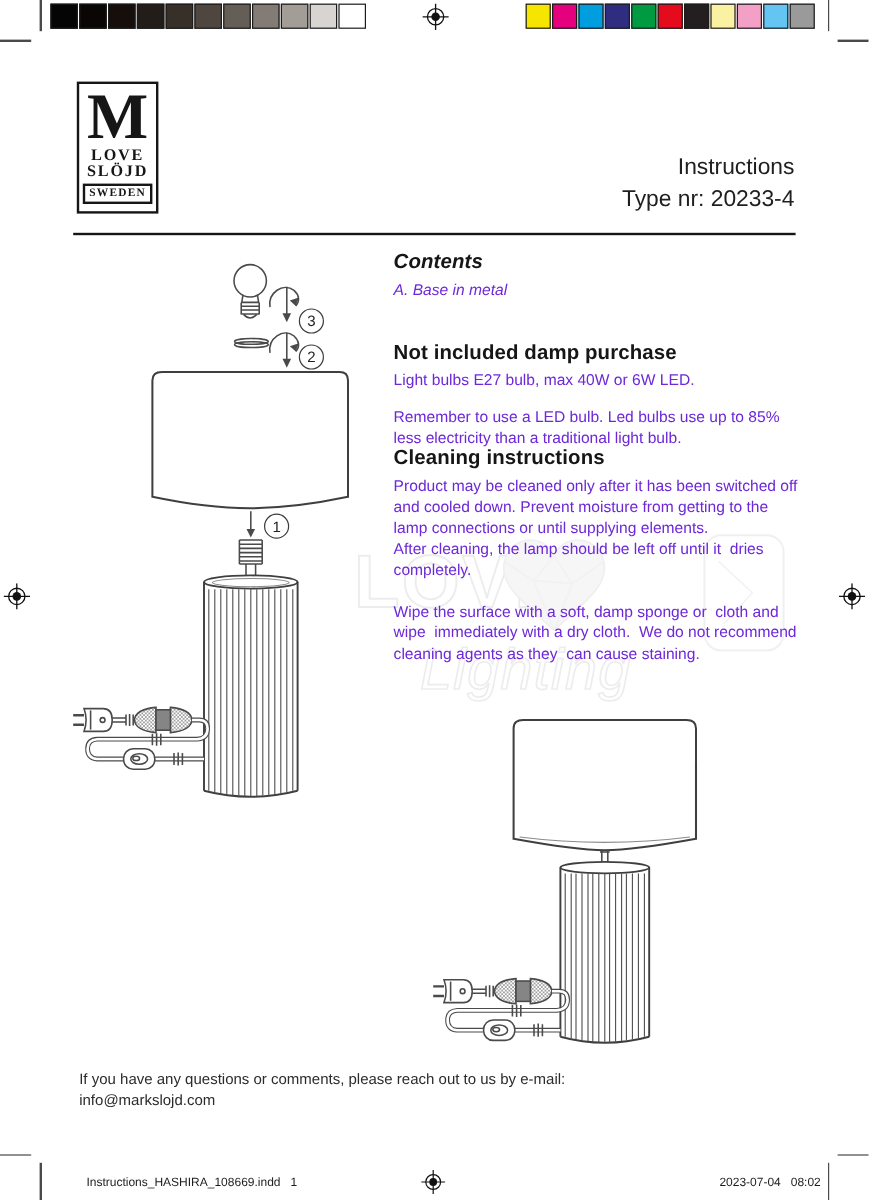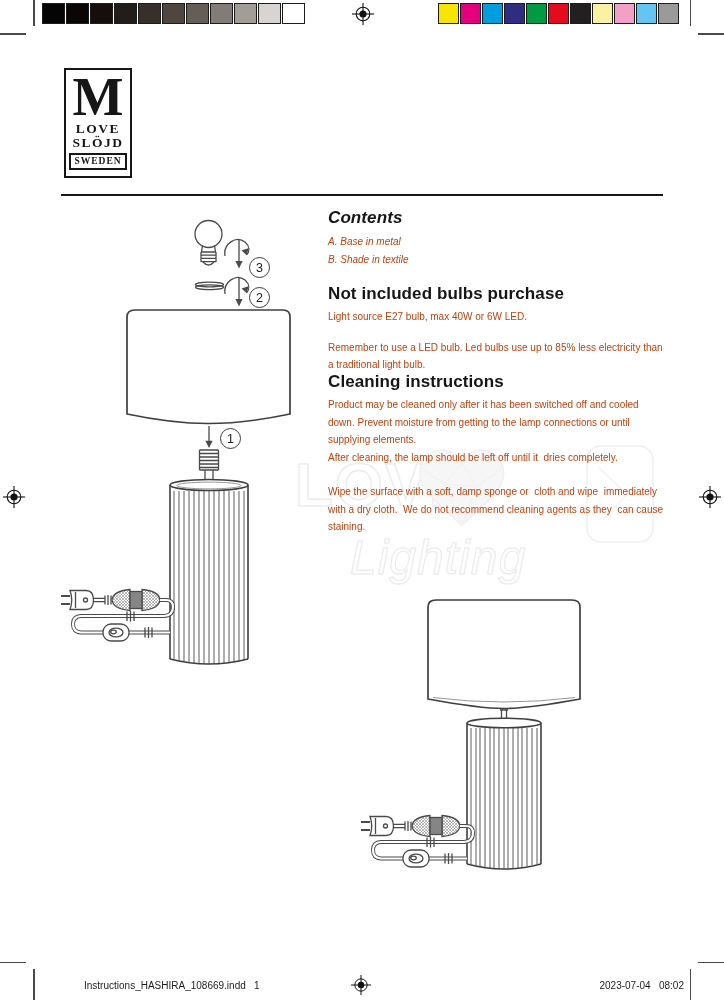--- a/index.html
+++ b/index.html
@@ -26,37 +26,37 @@
         font-weight:bold;letter-spacing:1px;line-height:13px;}
 
   
   .header-title{position:absolute;right:62px;top:126px;text-align:right;
         font-size:19px;line-height:27px;color:#1f1f1f;}
   .rule{position:absolute;left:61px;top:194px;width:602px;height:2px;background:#161616;}
 
   
   .col{position:absolute;left:328px;width:338px;}
   h2.sec{margin:0;font-size:17px;font-weight:bold;color:#161616;letter-spacing:.1px;}
-  .body-text{font-size:10px;line-height:17.5px;white-space:pre-wrap;color:#c2410c;}
+  .body-text{font-size:13px;line-height:17.5px;white-space:pre-wrap;color:#6d28d9;}
 
   
   .diagram{position:absolute;}
   .diagram path,.diagram line,.diagram circle,.diagram ellipse,.diagram rect{vector-effect:none;}
   .step-badge{position:absolute;width:19px;height:19px;border:1.6px solid #3d3d3d;
         border-radius:50%;background:#fff;display:flex;align-items:center;
         justify-content:center;font-size:12.5px;color:#222;}
 
   
   .watermark{position:absolute;left:295px;top:432px;width:380px;height:165px;
         opacity:.13;pointer-events:none;text-align:right;}
 
   
   .footer{position:absolute;left:66px;top:891px;font-size:12.5px;line-height:17.5px;color:#2b2b2b;}
   .slug{position:absolute;top:980px;font-size:10px;color:#1c1c1c;white-space:pre;}
-  .slug-left{left:44px;padding-left:40px;}
+  .slug-left{left:32px;padding-left:40px;}
   .slug-right{right:40px;text-align:right;}
 </style>
 </head>
 <body>
 
 <div class="page">
 
   <div id="graybar" class="bar">
       <div class="swatch" style="background: rgb(5, 5, 5);"></div>
       <div class="swatch" style="background: rgb(10, 6, 6);"></div>
@@ -118,46 +118,49 @@
   <div class="crop" style="left:698px;top:961.5px;width:26px;height:1.5px;"></div>
   <div class="crop" style="left:689.5px;top:969px;width:1.5px;height:31px;"></div>
 
   <div class="logo">
     <div class="logo-m">M</div>
     <div class="logo-word">LOVE</div>
     <div class="logo-word">SLÖJD</div>
     <div class="logo-sweden">SWEDEN</div>
   </div>
 
+  <div class="header-title">
+    <div>Instructions</div>
+    <div>Type nr: 20233-4</div>
+  </div>
   <div class="rule"></div>
 
   <div class="watermark">
     <svg width="380" height="165" viewBox="0 0 380 165">
       <text x="0" y="74" font-family="Liberation Sans, sans-serif" font-size="62" font-weight="bold" letter-spacing="2" fill="none" stroke="#777" stroke-width="1.6">LOVE</text>
       <g transform="translate(115,6) scale(1.15)">
         <path d="M 45,22 C 39,6 14,6 9,26 C 5,44 24,56 45,76 C 66,56 85,44 81,26 C 76,6 51,6 45,22 Z" fill="#bdbdbd" stroke="#8b8b8b" stroke-width="1.2"></path>
         <path d="M 45,22 L 30,40 L 45,76 M 45,22 L 58,42 L 45,76 M 9,26 L 30,40 M 81,26 L 58,42 M 30,40 L 58,42" fill="none" stroke="#9a9a9a" stroke-width="1"></path>
       </g>
       <g transform="translate(292,14)">
         <rect x="0" y="0" width="66" height="96" rx="14" fill="none" stroke="#8d8d8d" stroke-width="1.6"></rect>
         <path d="M 12,22 L 40,48 L 16,74" fill="none" stroke="#9a9a9a" stroke-width="1.2"></path>
       </g>
       <text x="55" y="142" font-family="Liberation Sans, sans-serif" font-size="48" font-style="italic" letter-spacing="1" fill="none" stroke="#777" stroke-width="1.4">Lighting</text>
     </svg>
   </div>
 
   <div class="col" style="top:208px;font-style:italic;">
     <h2 class="sec">Contents</h2>
     <div class="body-text" style="margin-top:5px;">A. Base in metal</div>
-    <div class="body-text">B. Shade in textile</div>
   </div>
 
   <div class="col" style="top:284px;">
-    <h2 class="sec">Not included bulbs purchase</h2>
-    <div class="body-text" style="margin-top:4px;">Light source E27 bulb, max 40W or 6W LED.</div>
+    <h2 class="sec">Not included damp purchase</h2>
+    <div class="body-text" style="margin-top:4px;">Light bulbs E27 bulb, max 40W or 6W LED.</div>
     <div class="body-text" style="margin-top:13px;">Remember to use a LED bulb. Led bulbs use up to 85% less electricity than a traditional light bulb.</div>
   </div>
 
   <div class="col" style="top:372px;">
     <h2 class="sec">Cleaning instructions</h2>
     <div class="body-text" style="margin-top:4px;">Product may be cleaned only after it has been switched off and cooled down. Prevent moisture from getting to the lamp connections or until supplying elements.</div>
     <div class="body-text">After cleaning, the lamp should be left off until it  dries completely.</div>
     <div class="body-text" style="margin-top:17px;">Wipe the surface with a soft, damp sponge or  cloth and wipe  immediately with a dry cloth.  We do not recommend cleaning agents as they  can cause staining.</div>
   </div>
 
@@ -273,17 +276,21 @@
       <path d="M 100,230 H 106 Q 113,230 113,237 Q 113,245.5 104,246 H 21 Q 13,246.5 13,254 Q 13,262 21,262.5 H 107" stroke-width="4"></path>
       <path d="M 100,230 H 106 Q 113,230 113,237 Q 113,245.5 104,246 H 21 Q 13,246.5 13,254 Q 13,262 21,262.5 H 107" stroke="#fff" stroke-width="2.2"></path>
       <path d="M 67,241.5 V 251 M 70.5,241 V 251.5 M 74,241.5 V 251"></path>
       <rect x="43" y="254" width="26" height="17" rx="8" fill="#fff"></rect>
       <ellipse cx="56" cy="262.5" rx="7" ry="4.4"></ellipse>
       <ellipse cx="53.5" cy="262" rx="2.8" ry="1.8"></ellipse>
       <path d="M 85,257.5 V 267.5 M 88.5,257 V 268 M 92,257.5 V 267.5"></path>
     </g>
   </svg>
 
+  <div class="footer">
+    <div>If you have any questions or comments, please reach out to us by e-mail:</div>
+    <div>info@markslojd.com</div>
+  </div>
 
   <div class="slug slug-left">Instructions_HASHIRA_108669.indd   1</div>
   <div class="slug slug-right">2023-07-04   08:02</div>
 
 </div>
 
 </body></html>

